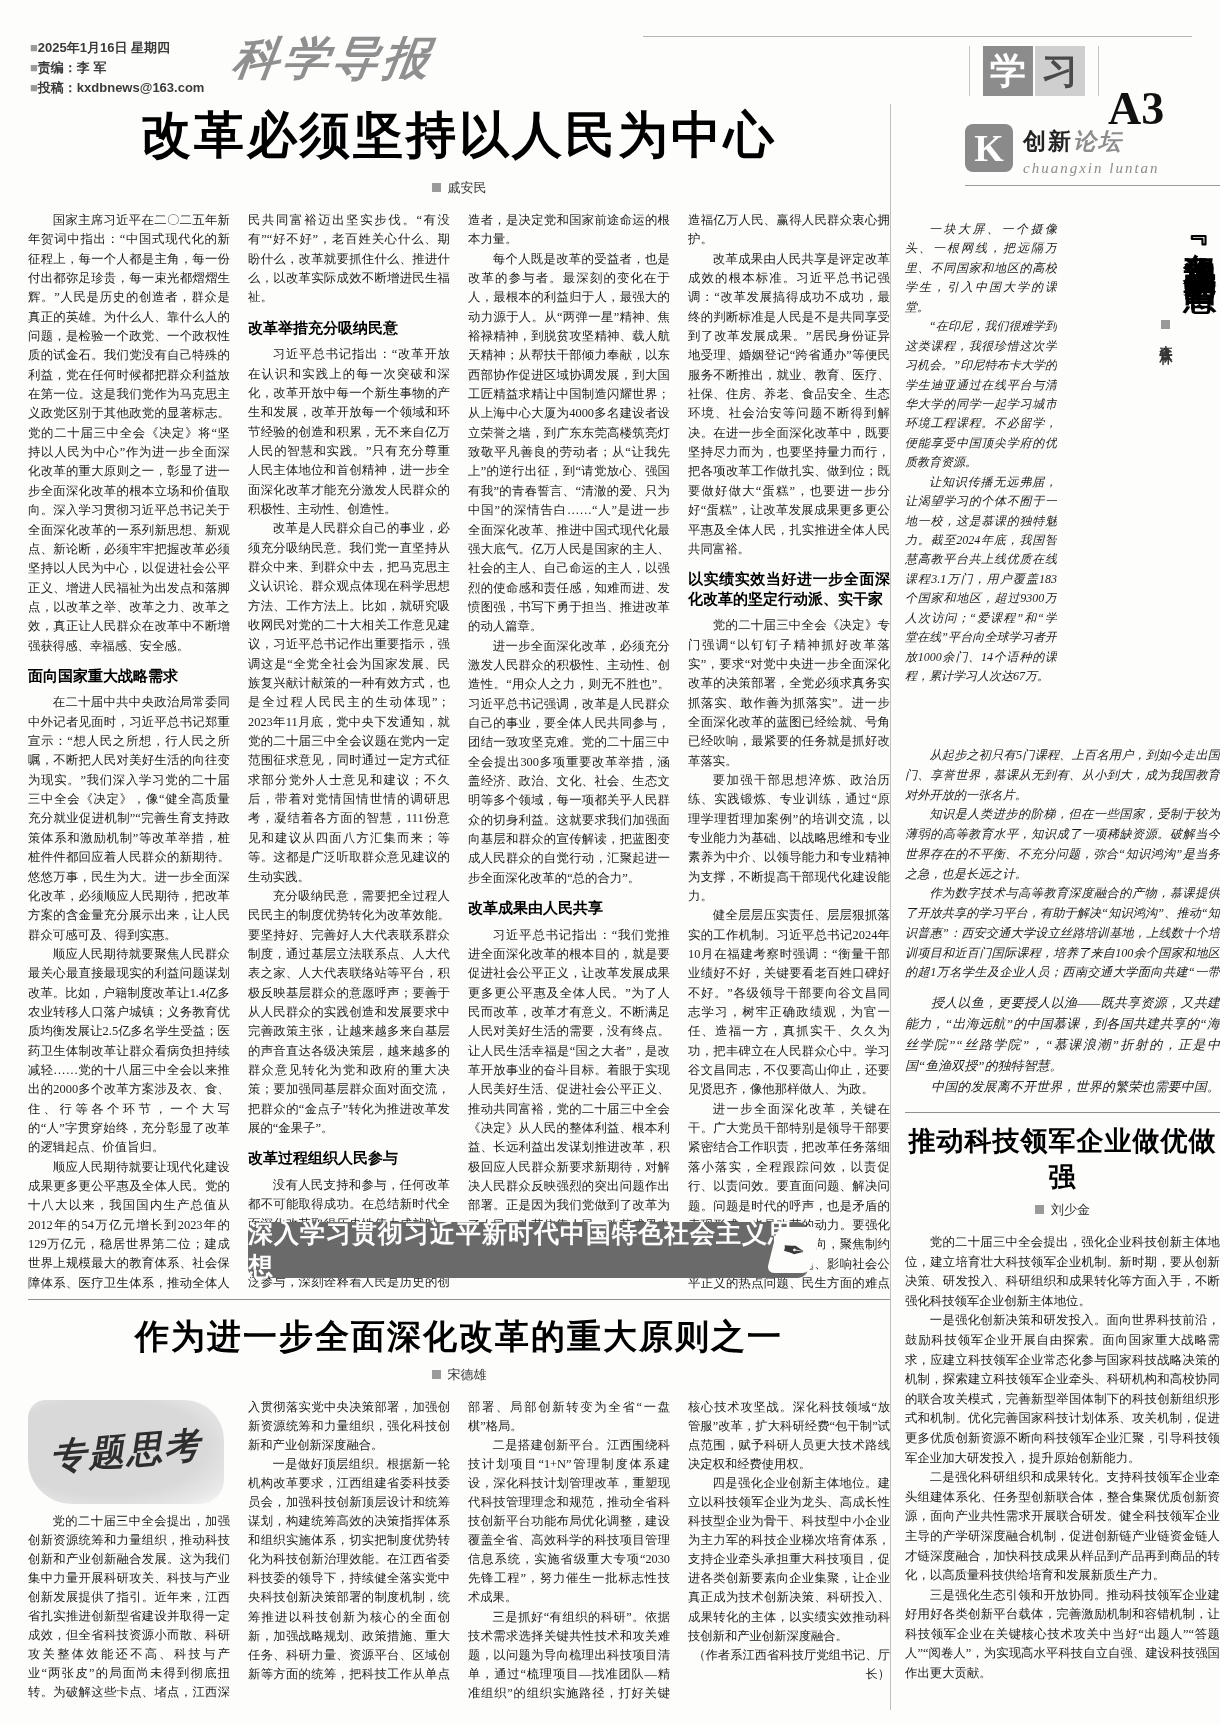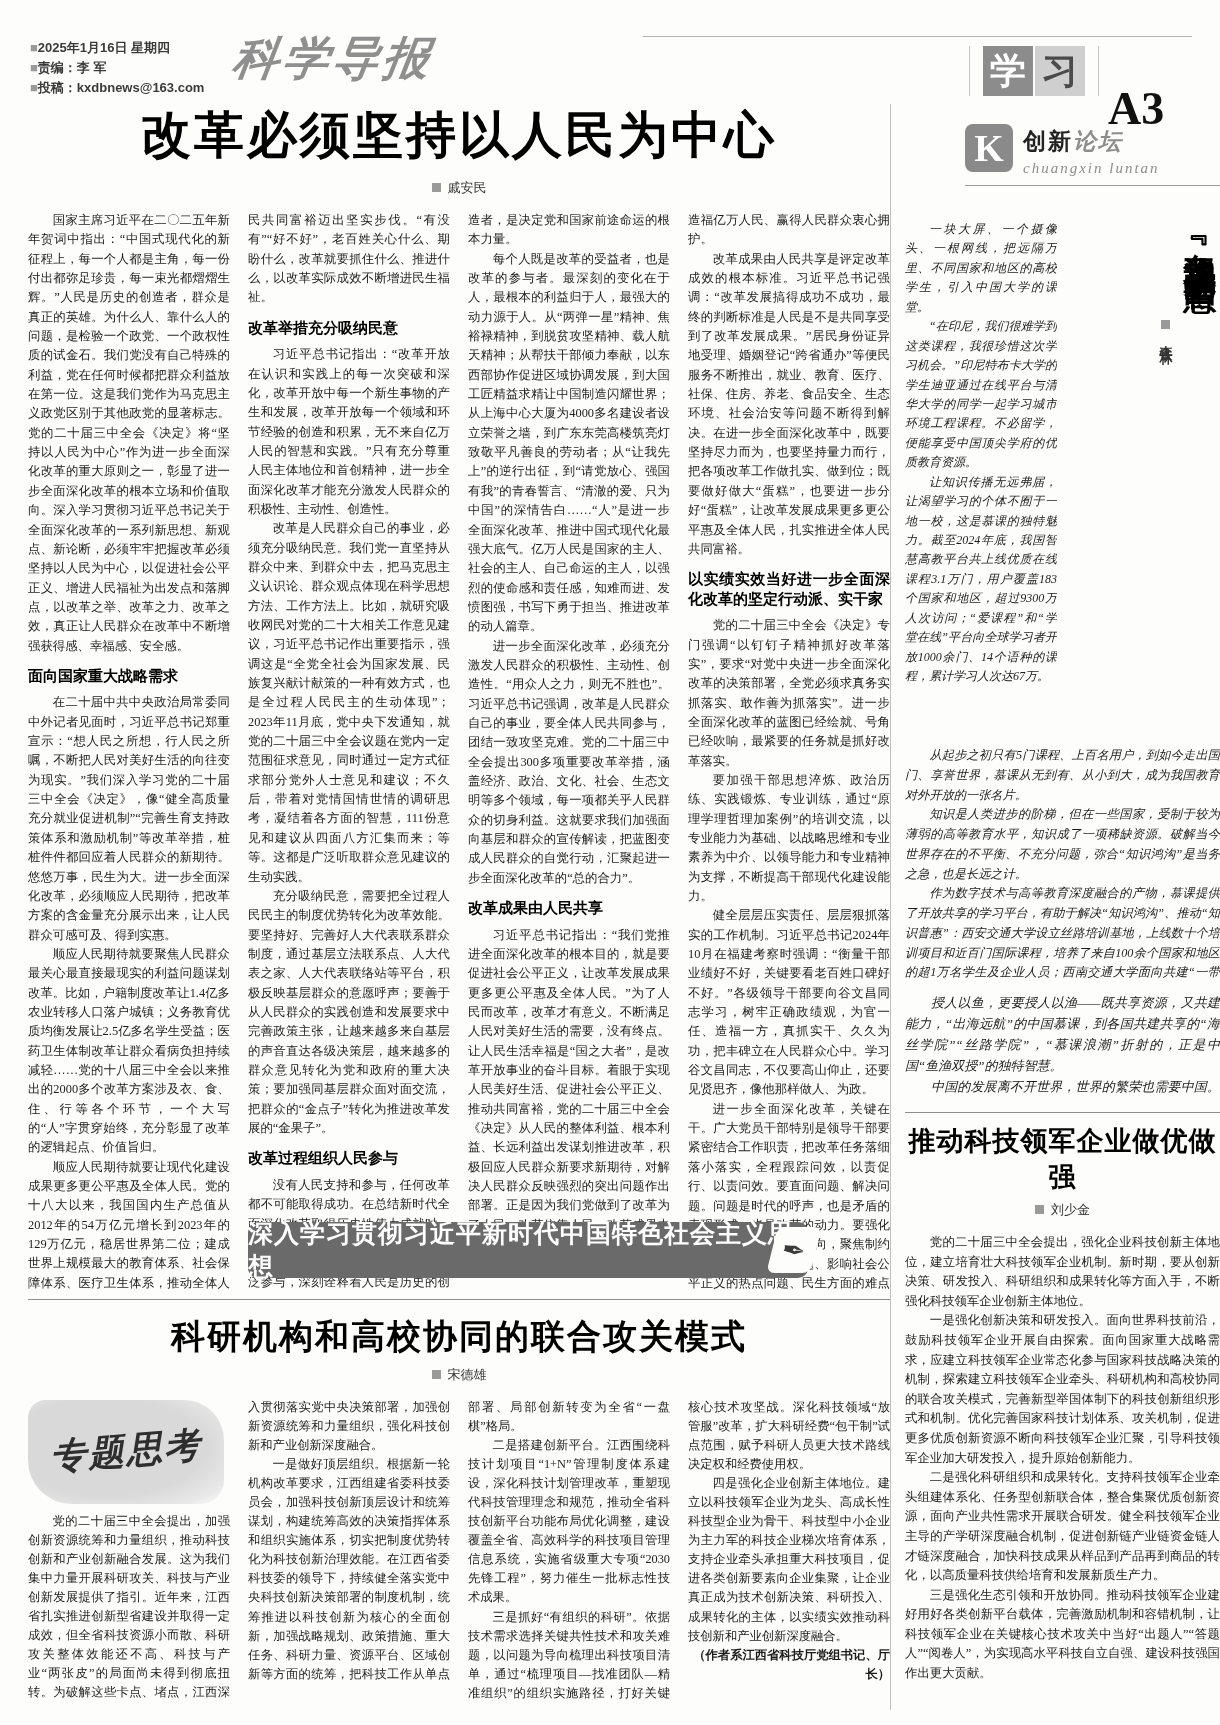--- a/index.html
+++ b/index.html
@@ -47,21 +47,21 @@
   #explore-headline{font-family:"Liberation Sans",sans-serif;font-size:34px;font-weight:900;
        letter-spacing:2px;text-align:center;color:#000;margin:8px 0 6px 0;}
   #explore-cols{column-count:4;column-gap:18px;height:322px;overflow:hidden;text-align:justify;
        font-size:12.3px;line-height:1.55;margin-top:8px;}
   #explore-cols p{margin:0;text-indent:2em;}
   #topic-block{break-inside:avoid;width:196px;height:104px;margin:2px 0 8px 0;
        background:radial-gradient(ellipse at 40% 45%,#d9d9d9 60%,#e9e9e9 85%,transparent 100%);
        border-radius:18px 40px 24px 44px;display:flex;align-items:center;justify-content:center;}
   #topic-block span{font-family:"Liberation Serif",serif;font-size:36px;font-weight:900;font-style:italic;
        color:#2e2e2e;letter-spacing:2px;transform:rotate(-5deg);}
-  .author-line{text-align:right;font-weight:bold;text-indent:0 !important;}
+  .author-line{text-align:right;font-weight:normal;text-indent:0 !important;}
   
   #right-zone{position:absolute;left:890px;top:104px;width:330px;height:1606px;
        border-left:1px solid #c0c0c0;padding-left:14px;}
   #forum-header{margin-top:18px;height:64px;position:relative;border-bottom:1px solid #9a9a9a;width:300px;margin-left:60px;}
   #forum-logo{position:absolute;left:0;top:2px;width:48px;height:48px;background:#8a8a8a;border-radius:8px;
        color:#fff;font-family:"Liberation Serif",serif;font-size:38px;font-weight:bold;
        display:flex;align-items:center;justify-content:center;}
   #forum-title{position:absolute;left:58px;top:4px;font-family:"Liberation Sans",sans-serif;
        font-size:23px;font-weight:900;color:#222;letter-spacing:2px;}
   #forum-title .light{color:#8d8d8d;font-family:"Liberation Serif",serif;font-style:italic;font-weight:bold;}
@@ -136,21 +136,21 @@
 
 <div id="banner" data-name="theme-banner">
   <span class="txt" data-name="banner-text">深入学习贯彻习近平新时代中国特色社会主义思想</span>
   <span class="nib" data-name="pen-nib-icon">
       <span>✒</span>
     </span>
 </div>
 <div id="rule1" data-name="section-divider"></div>
 
 <div id="explore-art" data-name="explore-article">
-  <h2 id="explore-headline" data-name="explore-headline">科研机构和高校协同的联合攻关模式</h2>
+  <h2 id="explore-headline" data-name="explore-headline">作为进一步全面深化改革的重大原则之一</h2>
   <div class="byline" data-name="explore-byline">
     <span class="sq" data-name="byline-marker-icon"></span><span>宋德雄</span>
   </div>
   <div id="explore-cols" data-name="explore-article-body">
     <div id="topic-block" data-name="topic-brush-graphic">
       <span>专题思考</span>
     </div>
     <span><p data-name="article-paragraph">党的二十届三中全会提出，加强创新资源统筹和力量组织，推动科技创新和产业创新融合发展。这为我们集中力量开展科研攻关、科技与产业创新发展提供了指引。近年来，江西省扎实推进创新型省建设并取得一定成效，但全省科技资源小而散、科研攻关整体效能还不高、科技与产业“两张皮”的局面尚未得到彻底扭转。为破解这些卡点、堵点，江西深入贯彻落实党中央决策部署，加强创新资源统筹和力量组织，强化科技创新和产业创新深度融合。</p><p data-name="article-paragraph">一是做好顶层组织。根据新一轮机构改革要求，江西组建省委科技委员会，加强科技创新顶层设计和统筹谋划，构建统筹高效的决策指挥体系和组织实施体系，切实把制度优势转化为科技创新治理效能。在江西省委科技委的领导下，持续健全落实党中央科技创新决策部署的制度机制，统筹推进以科技创新为核心的全面创新，加强战略规划、政策措施、重大任务、科研力量、资源平台、区域创新等方面的统筹，把科技工作从单点部署、局部创新转变为全省“一盘棋”格局。</p><p data-name="article-paragraph">二是搭建创新平台。江西围绕科技计划项目“1+N”管理制度体系建设，深化科技计划管理改革，重塑现代科技管理理念和规范，推动全省科技创新平台功能布局优化调整，建设覆盖全省、高效科学的科技项目管理信息系统，实施省级重大专项“2030先锋工程”，努力催生一批标志性技术成果。</p><p data-name="article-paragraph">三是抓好“有组织的科研”。依据技术需求选择关键共性技术和攻关难题，以问题为导向梳理出科技项目清单，通过“梳理项目—找准团队—精准组织”的组织实施路径，打好关键核心技术攻坚战。深化科技领域“放管服”改革，扩大科研经费“包干制”试点范围，赋予科研人员更大技术路线决定权和经费使用权。</p><p data-name="article-paragraph">四是强化企业创新主体地位。建立以科技领军企业为龙头、高成长性科技型企业为骨干、科技型中小企业为主力军的科技企业梯次培育体系，支持企业牵头承担重大科技项目，促进各类创新要素向企业集聚，让企业真正成为技术创新决策、科研投入、成果转化的主体，以实绩实效推动科技创新和产业创新深度融合。</p></span>
     <p class="author-line" data-name="explore-author">（作者系江西省科技厅党组书记、厅长）</p>
   </div>

